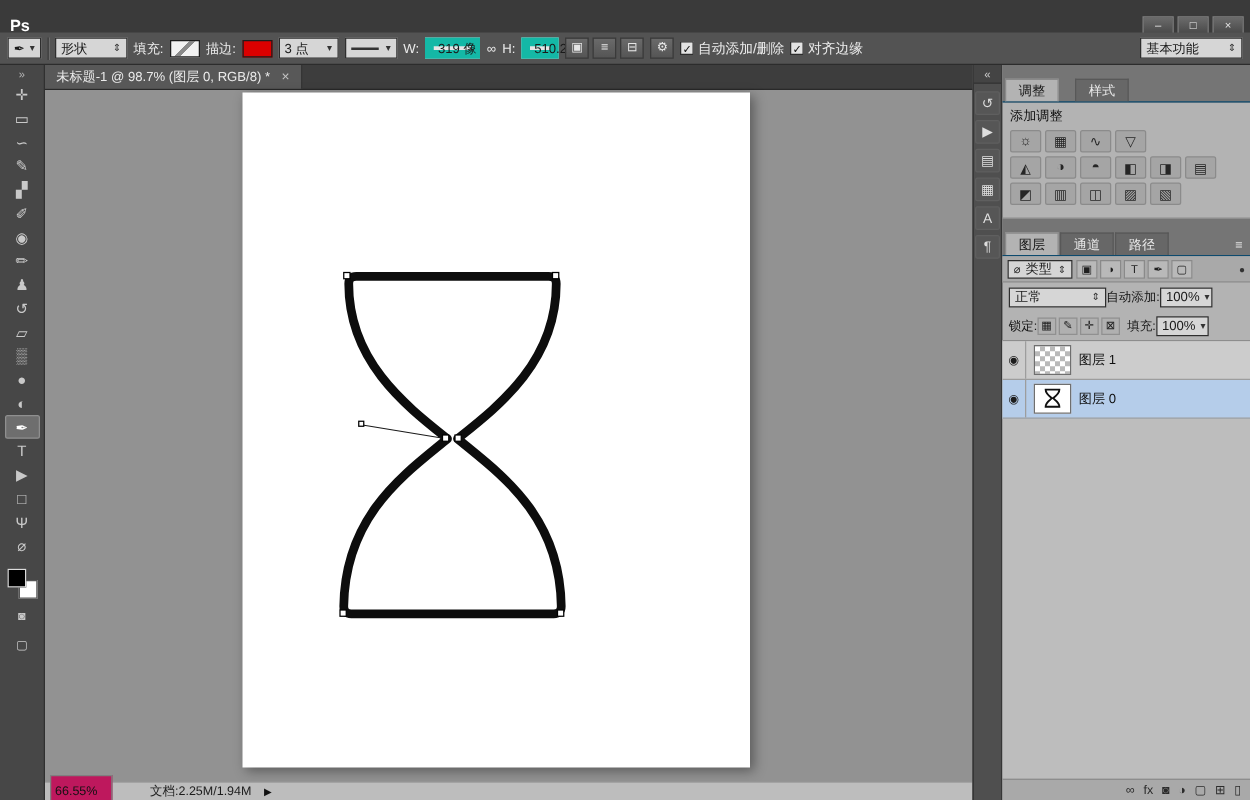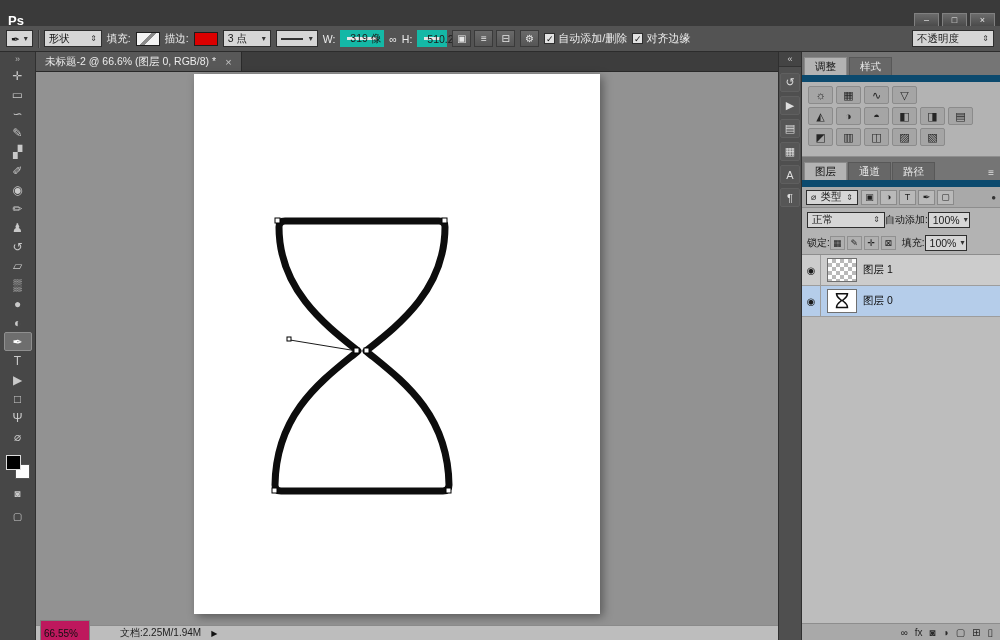--- a/index.html
+++ b/index.html
@@ -55,21 +55,21 @@
 .docinfo{margin-left:30px}
 .status-arrow{margin-left:10px;font-size:8px;color:#111}
 
 
 #dock{position:absolute;left:778px;top:52px;width:24px;height:588px;background:#4f4f4f;border-left:1px solid #2f2f2f;border-right:1px solid #2f2f2f;display:flex;flex-direction:column;align-items:center}
 .dock-head{height:15px;line-height:14px;color:#cfcfcf;font-size:9px;width:100%;text-align:center;background:#444;border-bottom:1px solid #333}
 .dock-ico{width:20px;height:19px;margin:2px 0;color:#dedede;display:flex;align-items:center;justify-content:center;font-size:11px;border:1px solid #5f5f5f;background:#565656;border-radius:2px}
 
 
 #panels{position:absolute;left:802px;top:52px;width:198px;height:588px;background:#b3b3b3;display:flex;flex-direction:column}
-.panel-tabs{height:30px;background:#757575;display:flex;align-items:flex-end;padding-left:2px;gap:2px;border-bottom:7px solid #0c4a6e}
+.panel-tabs{height:30px;background:#757575;display:flex;align-items:flex-end;padding-left:2px;gap:13px;border-bottom:1px solid #0c4a6e}
 .ptab{padding:2px 10px 1px;font-size:10.5px;color:#e9e9e9;background:#676767;border:1px solid #585858;border-bottom:none}
 .ptab.active{background:#b3b3b3;color:#141414;border-color:#8a8a8a}
 .panel-menu{margin-left:auto;color:#e0e0e0;padding:0 6px 2px;font-size:10px}
 .adj-body{padding:4px 6px 2px;color:#141414}
 .adj-sub{font-size:10.5px;color:#101010;margin-bottom:4px}
 .adj-row{display:flex;gap:3px;margin-bottom:3px}
 .adj-ico{width:25px;height:18px;background:#a5a5a5;border:1px solid #8b8b8b;border-radius:2px;color:#262626;display:flex;align-items:center;justify-content:center;font-size:11px}
 
 .layers-panel{flex:1;display:flex;flex-direction:column;margin-top:5px;border-top:1px solid #8e8e8e}
 .filter-row{height:21px;background:#a9a9a9;display:flex;align-items:center;padding:0 4px;gap:3px;border-bottom:1px solid #8d8d8d;color:#141414}
@@ -137,21 +137,21 @@
   <span class="chk">
     <span class="chkbox">✓</span>
     <span>自动添加/删除</span>
   </span>
   <span class="chk">
     <span class="chkbox">✓</span>
     <span>对齐边缘</span>
   </span>
   <span class="flexspace"></span>
   <span class="field" style="width:82px">
-    <span>不透明度</span>
+    <span>基本功能</span>
     <span class="dd" style="margin-left:auto">⇕</span>
   </span>
 </div>
 
 <div id="toolbar">
   <span class="tb-head">»</span>
   <div style="display:flex;flex-direction:column;align-items:center">
 
   <span class="tool">✛</span>
       <span class="tool">▭</span>
@@ -177,21 +177,21 @@
   <div class="colors">
     <span class="bgcolor"></span>
     <span class="fgcolor"></span>
   </div>
   <span class="tool small">◙</span>
   <span class="tool small">▢</span>
 </div>
 
 <div id="tabbar">
   <div class="doctab">
-    <span>未标题-2 @ 66.6% (图层 0, RGB/8) *</span>
+    <span>未标题-1 @ 98.7% (图层 0, RGB/8) *</span>
     <span class="tabclose">×</span>
   </div>
 </div>
 
 <div id="canvasarea">
   <div id="canvas">
     <svg width="406" height="540" viewBox="0 0 406 540">
       <path d="M92 147 L245 147 Q251 147 251 153 C251 215 206 250 172 277 C206 305 254 338 255 411 Q255 417 249 417 L87 417 Q81 417 81 411 C82 338 130 305 164 277 C130 250 85 215 85 153 Q85 147 91 147 Z" fill="none" stroke="#0d0d0d" stroke-width="7" stroke-linejoin="round"></path>
       <line x1="163" y1="277" x2="96" y2="266" stroke="#1a1a1a" stroke-width="1"></line>
       <rect x="93" y="263" width="4" height="4" fill="#fff" stroke="#000"></rect>
@@ -226,20 +226,21 @@
 
 <div id="panels">
 
   <div>
     <div class="panel-tabs">
 
     <span class="ptab active">调整</span>
         <span class="ptab">样式</span>
       </div>
     <div class="adj-body">
+      <div class="adj-sub">添加调整</div>
       <div class="adj-row">
 
       <span class="adj-ico">☼</span>
           <span class="adj-ico">▦</span>
           <span class="adj-ico">∿</span>
           <span class="adj-ico">▽</span>
         </div>
       <div class="adj-row">
 
       <span class="adj-ico">◭</span>

